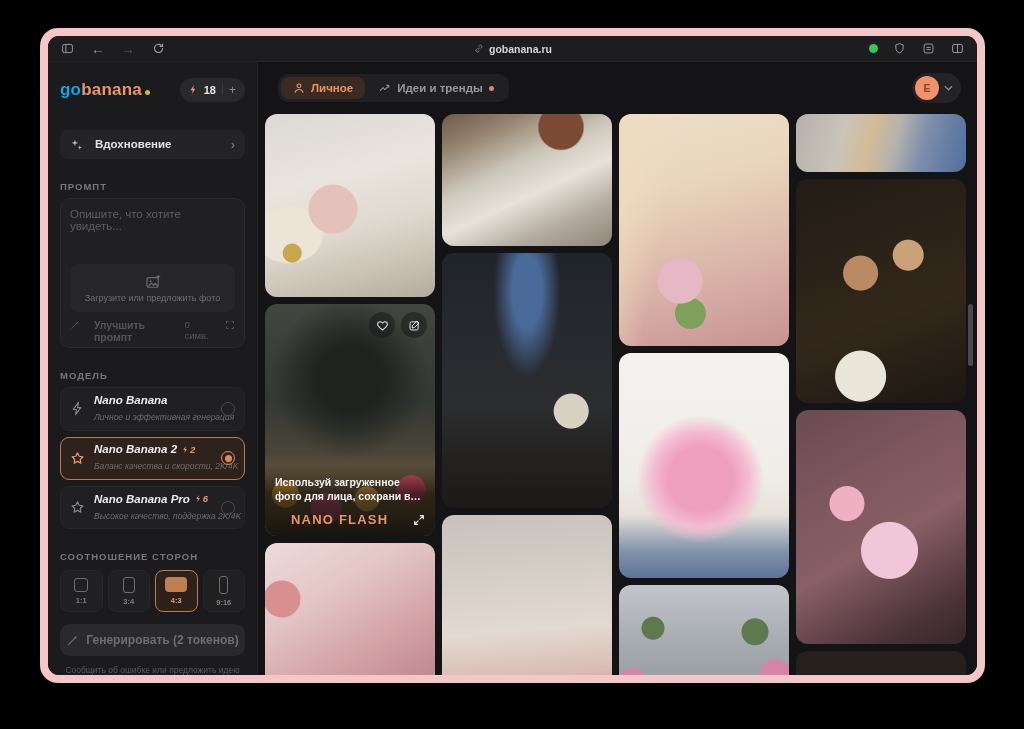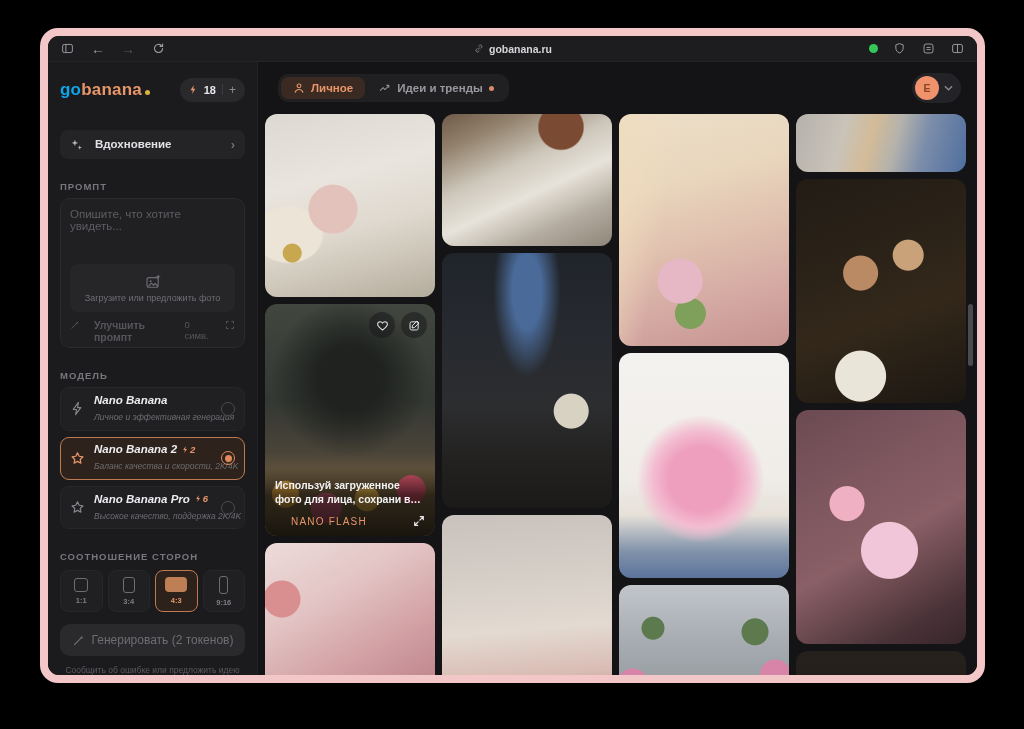--- a/index.html
+++ b/index.html
@@ -99,21 +99,21 @@
   .aspect-shape { border:1.5px solid #6d6d74; border-radius:3px; }
   .shape-11 { width:14px; height:14px; }
   .shape-34 { width:12px; height:16px; }
   .shape-43 { width:22px; height:15px; background:#bf7f55; border:none; border-radius:4px; }
   .shape-916 { width:9px; height:18px; }
   .aspect-label { font-size:7.5px; color:#7d7d84; font-weight:700; }
   .aspect-card.selected .aspect-label { color:#e8956b; }
 
   .gen-btn { margin-top:12px; height:32px; background:#2a2a2d; border:none; border-radius:10px;
     display:flex; align-items:center; justify-content:center; gap:7px; color:#6d6d73;
-    font-size:12px; font-weight:400; cursor:pointer; }
+    font-size:12px; font-weight:700; cursor:pointer; }
   .gen-btn svg { width:13px; height:13px; }
   .feedback { margin-top:9px; text-align:center; font-size:8.5px; color:#5b5b61;
     cursor:pointer; }
 
   
   .main-head { height:52px; flex:0 0 52px; display:flex; align-items:center;
     padding:0 16px 0 20px; }
   .tabs { background:#202023; border-radius:10px; padding:3px; display:flex; gap:2px; }
   .tab { display:flex; align-items:center; gap:6px; padding:5px 12px; border-radius:8px;
     font-size:11.5px; font-weight:700; color:#98989f; cursor:pointer; border:none; background:transparent; }
@@ -134,21 +134,21 @@
   .card-actions { position:absolute; top:8px; right:8px; display:flex; gap:6px; }
   .icon-btn { width:26px; height:26px; border-radius:50%; background:rgba(25,25,27,.55);
     border:none; display:flex; align-items:center; justify-content:center; color:#e8e8ec;
     cursor:pointer; }
   .icon-btn svg { width:13px; height:13px; }
   .card-caption { position:absolute; left:0; right:0; bottom:0; padding:10px 10px 9px;
     background:linear-gradient(180deg, rgba(0,0,0,0) 0%, rgba(0,0,0,.62) 40%, rgba(0,0,0,.82) 100%); }
   .caption-text { color:#f2f2f4; font-size:10.5px; font-weight:600; line-height:1.35;
     display:-webkit-box; -webkit-line-clamp:2; -webkit-box-orient:vertical; overflow:hidden; }
   .caption-row { margin-top:9px; display:flex; align-items:center; }
-  .caption-badge { color:#e8956b; font-size:10px; font-weight:400; letter-spacing:1.2px;padding-left:16px; }
+  .caption-badge { color:#e8956b; font-size:13px; font-weight:700; letter-spacing:1.2px;padding-left:16px; }
   .expand-ic { margin-left:auto; color:#e8e8ec; display:flex; }
   .expand-ic svg { width:12px; height:12px; }
 
   .scroll-thumb { position:absolute; right:4px; top:242px; width:5px; height:62px;
     border-radius:3px; background:#4a4a4f; }
 </style>
 </head>
 <body>
 
 <div class="frame">

